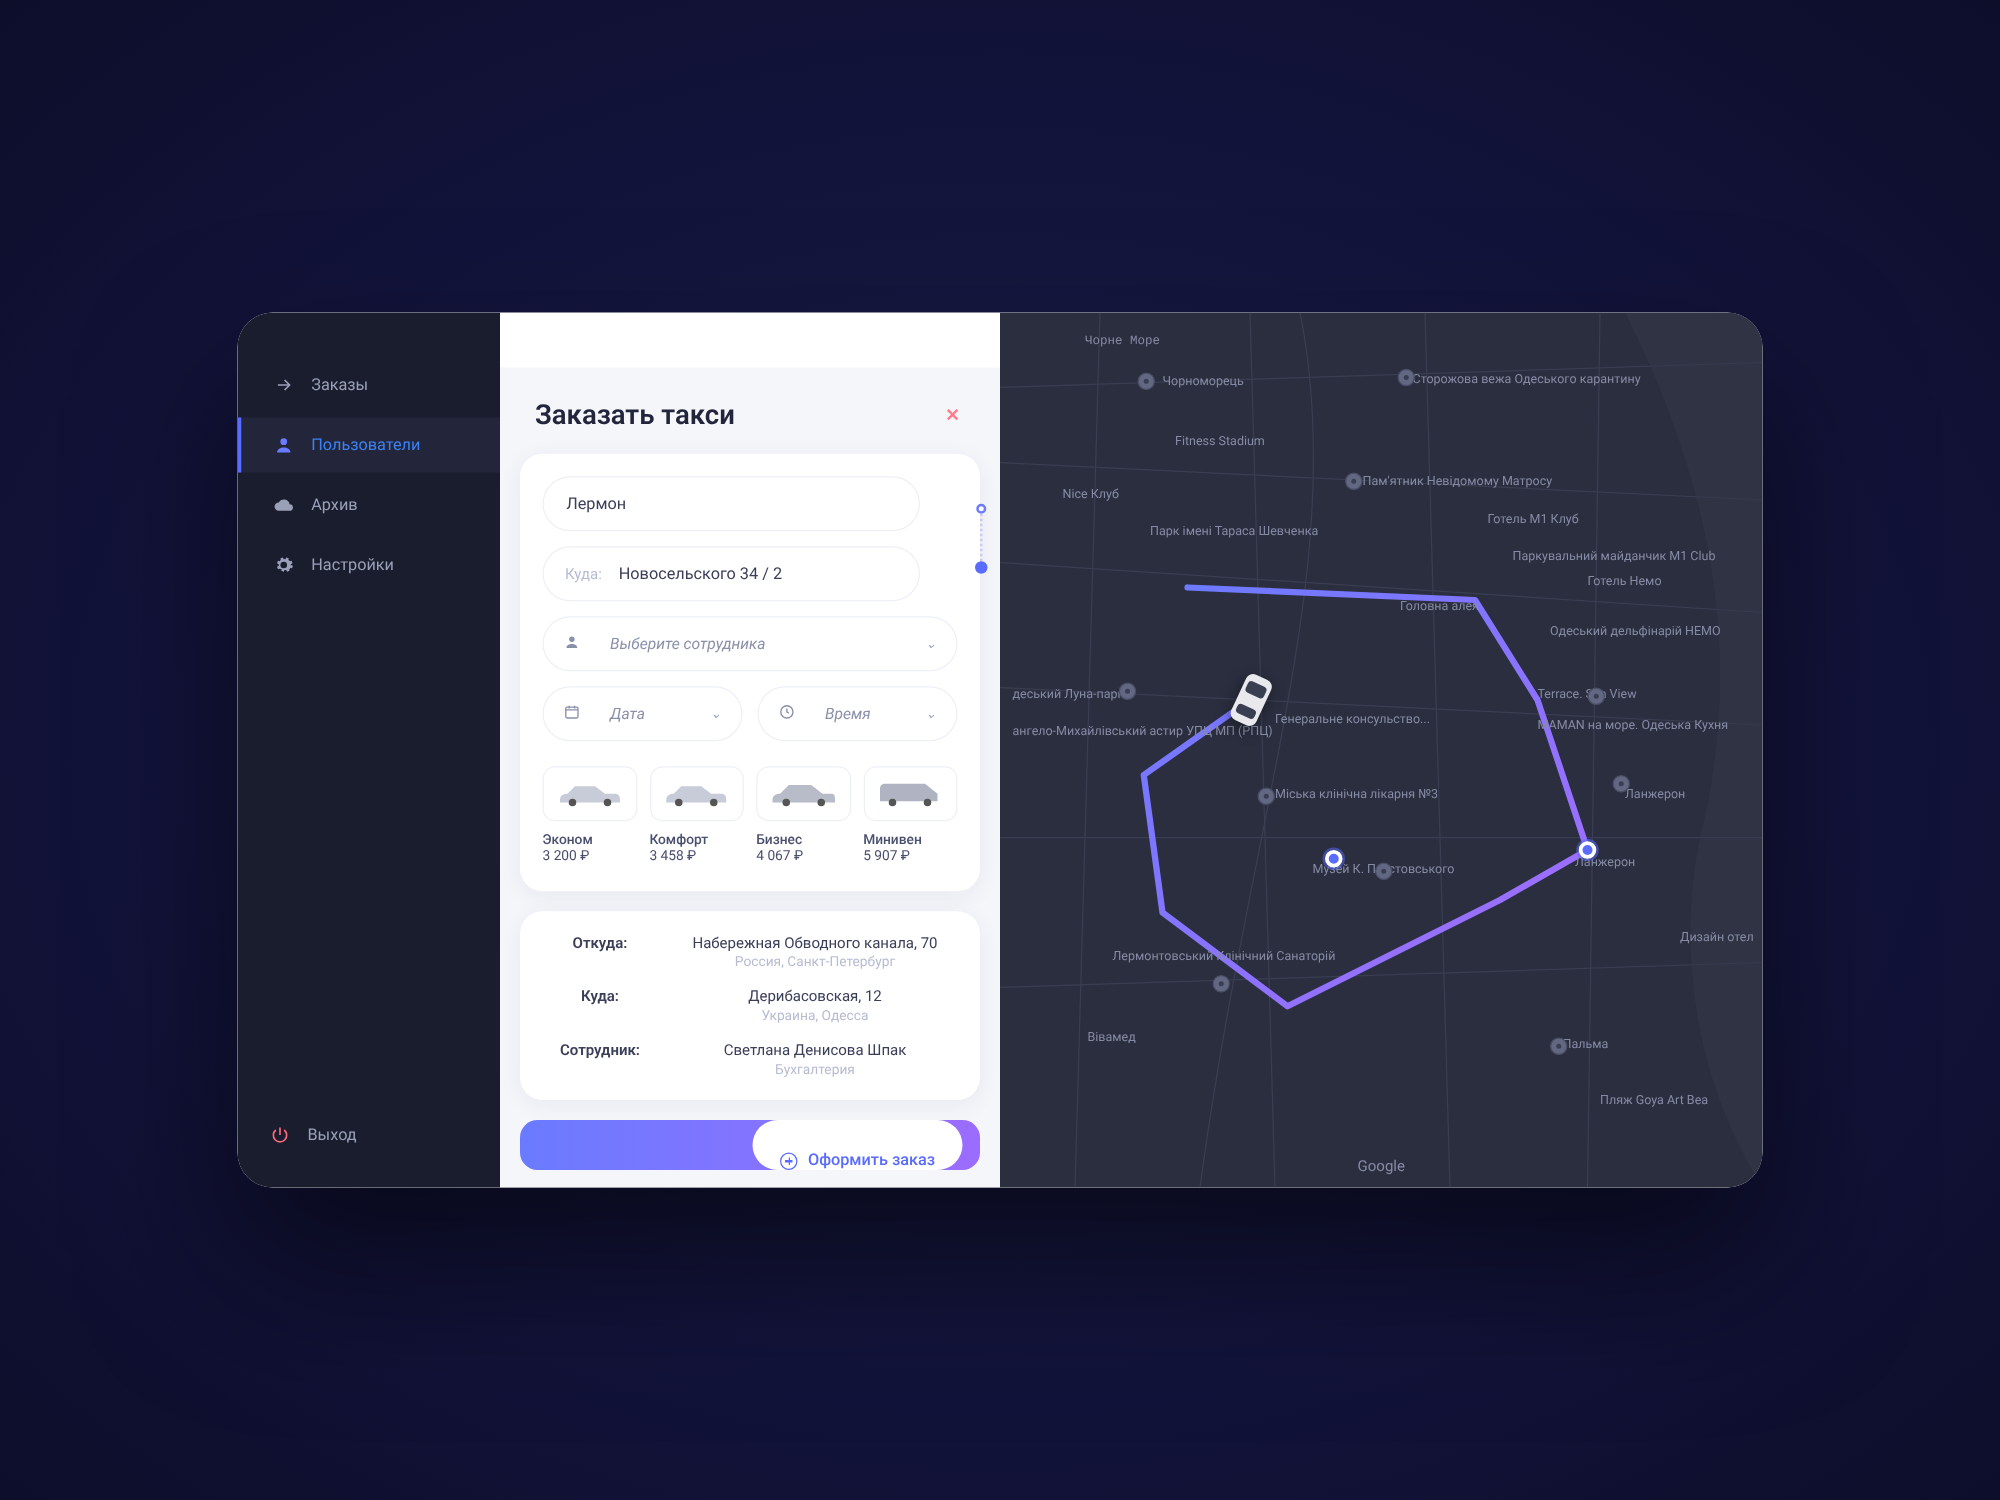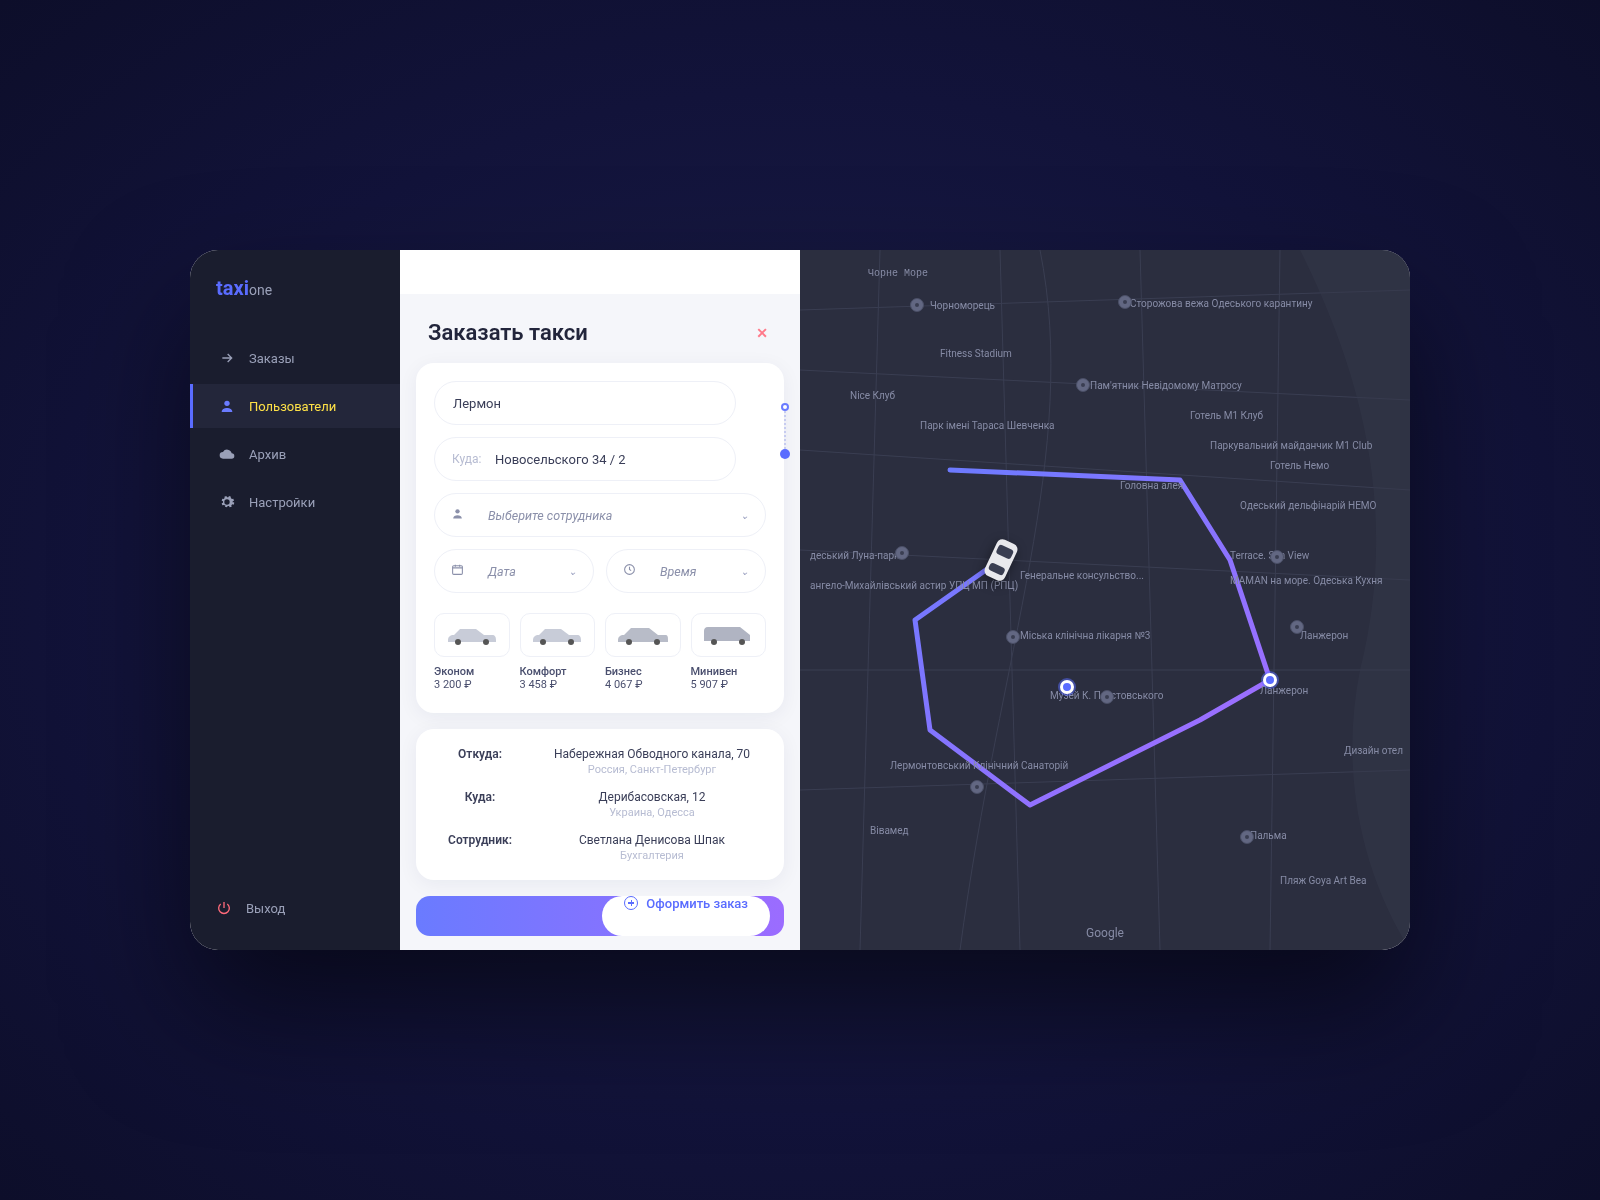--- a/index.html
+++ b/index.html
@@ -21,21 +21,21 @@
 }
 .logo { padding:0 26px 26px; font-size:20px; font-weight:700; }
 .logo-main { color:#5a6cff; }
 .logo-sub { color:#9aa0b8; font-weight:400; font-size:14px; }
 .nav { flex:1; display:flex; flex-direction:column; gap:4px; margin-top:10px; }
 .nav-item {
   display:flex; align-items:center; gap:14px;
   padding:14px 26px; font-size:13px; cursor:pointer;
   border-left:3px solid transparent;
 }
-.nav-item.active { background:#23263a; border-left-color:#5a6cff; color:#fde047; }
+.nav-item.active { background:#23263a; border-left-color:#5a6cff; color:#3b82f6; }
 .nav-icon { width:16px; height:16px; display:flex; align-items:center; justify-content:center; flex-shrink:0; }
 .logout { display:flex; align-items:center; gap:14px; padding:14px 26px; font-size:13px; cursor:pointer; }
 
 
 .panel {
   width:400px; background:#f5f6fa; display:flex; flex-direction:column;margin-top:44px;
 }
 .panel-head {
   padding:26px 28px 0; display:flex; align-items:center; justify-content:space-between;
 }
@@ -89,21 +89,21 @@
 .sum-sub { color:#b7bcd2; font-size:11px; margin-top:2px; }
 
 .footer-bar {
   margin:16px 16px 16px; height:64px; border-radius:14px;
   background:linear-gradient(90deg,#6a7bff 0%,#9b6cff 100%);
   display:flex; align-items:center; justify-content:flex-end; padding:0 14px;
 }
 .submit-btn {
   background:#fff; color:#5a6cff; font-size:13px; font-weight:500;
   height:40px; padding:0 22px; border-radius:20px; border:none;
-  display:flex; align-items:flex-start; gap:8px; cursor:pointer;
+  display:flex; align-items:flex-end; gap:8px; cursor:pointer;
 }
 .plus-circ { width:14px; height:14px; border:1.5px solid #5a6cff; border-radius:50%; position:relative; }
 .plus-circ::before, .plus-circ::after { content:""; position:absolute; background:#5a6cff; }
 .plus-circ::before { width:6px; height:1.5px; top:5.25px; left:3px; }
 .plus-circ::after { width:1.5px; height:6px; top:3px; left:5.25px; }
 
 
 .map { flex:1; background:#2b2e3f; position:relative; overflow:hidden; }
 .map svg { width:100%; height:100%; }
 .map-label { position:absolute; font-size:10px; color:#868ba5; white-space:nowrap; }
@@ -123,23 +123,20 @@
 
 
 svg.ic { width:16px; height:16px; }
 </style>
 </head>
 <body>
 
 <div class="window">
 
   <aside class="sidebar">
-    <div class="logo">
-      <span class="logo-main">taxi</span><span class="logo-sub">one</span>
-    </div>
     <nav class="nav">
       <div class="nav-item">
         <span class="nav-icon">
           <svg class="ic" viewBox="0 0 24 24" fill="none" stroke="currentColor" stroke-width="2">
               <path d="M5 12h14M13 6l6 6-6 6"></path>
             </svg>
         </span>
         <span>Заказы</span>
       </div>
       <div class="nav-item active">

